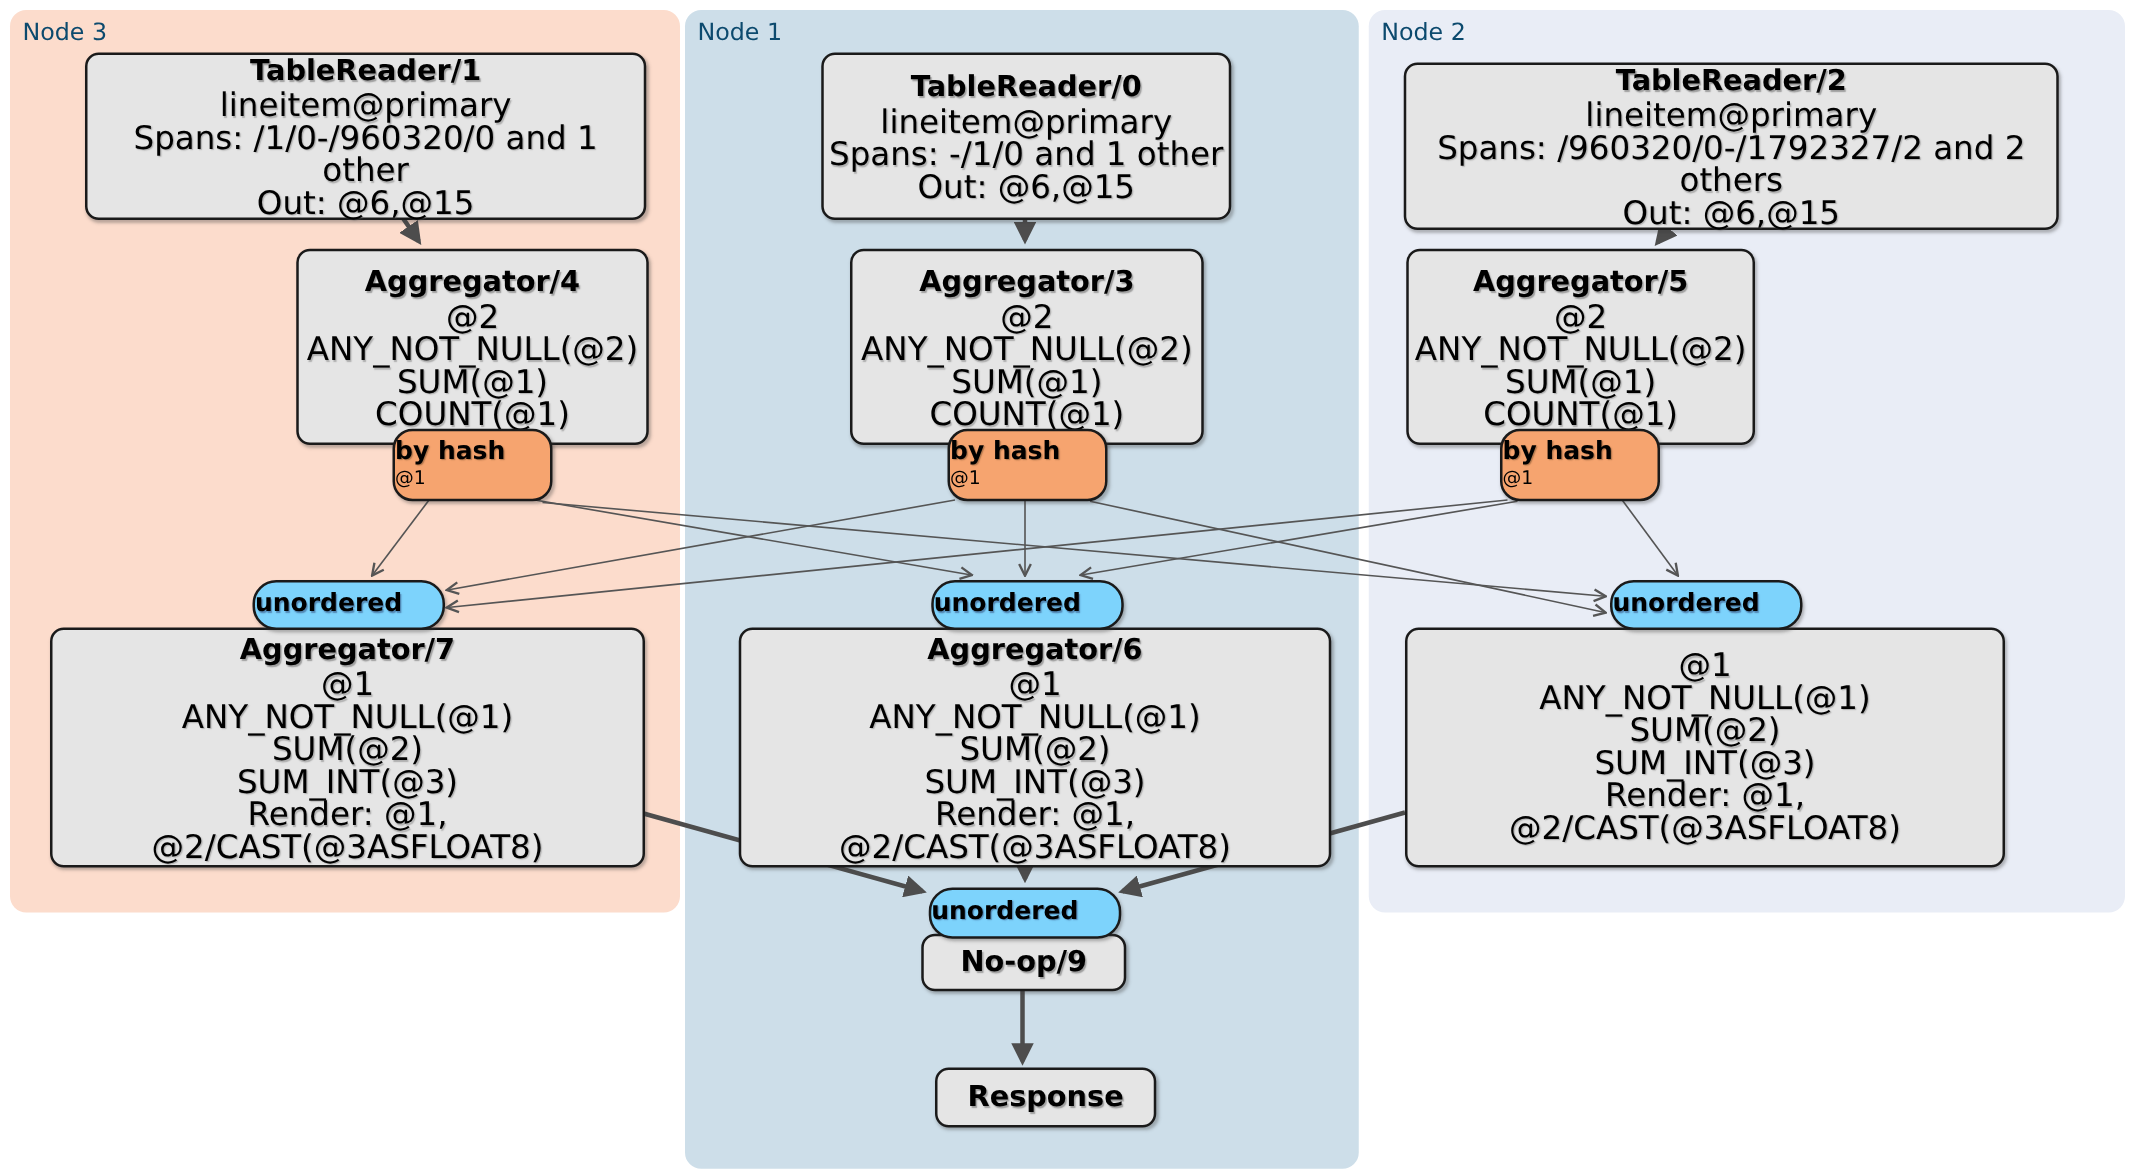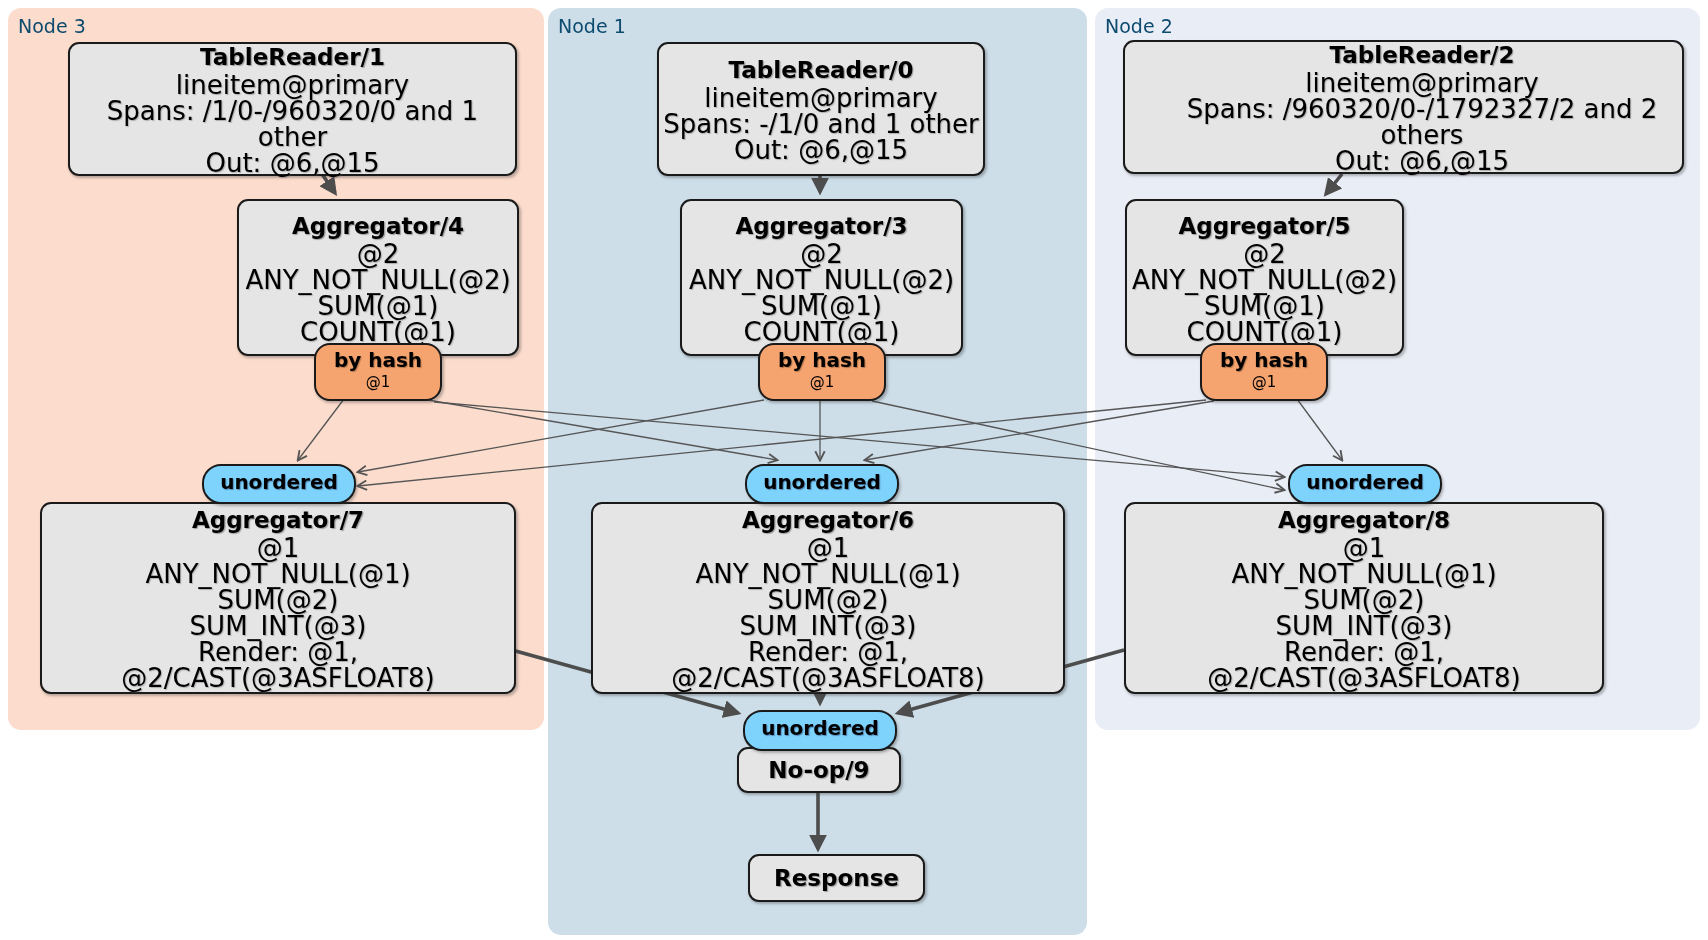--- a/index.html
+++ b/index.html
@@ -11,21 +11,21 @@
   .panel-label{position:absolute;left:10px;top:7px;font-size:19px;color:#0c4a6e;}
   .edges{position:absolute;left:0;top:0;z-index:2;}
   .pbox{
     position:absolute;background:#e5e5e5;border:2px solid #1a1a1a;border-radius:11px;
     box-shadow:1.5px 2px 2.5px rgba(60,60,60,.35);
     display:flex;flex-direction:column;justify-content:center;text-align:center;z-index:3;
   }
   .pbox .title{font-size:23px;font-weight:bold;line-height:30px;text-shadow:1.2px 1.4px 1px rgba(70,70,70,.45);}
   .pbox .line{font-size:26px;line-height:26px;text-shadow:1px 1.2px 1px rgba(90,90,90,.40);}
   .router{
-    position:absolute;border:2px solid #1a1a1a;text-align:center;z-index:4;
+    position:absolute;border:2px solid #1a1a1a;z-index:4;
     box-shadow:1.5px 2px 2.5px rgba(60,60,60,.35);
   }
   .byhash{background:#f6a46f;border-radius:16px;}
   .byhash .bh-label{font-size:20px;font-weight:bold;line-height:26px;margin-top:2px;text-shadow:1px 1.2px 1px rgba(90,60,30,.45);}
   .byhash .bh-sub{font-size:15px;line-height:18px;}
   .unordered{
     background:#7dd3fc;border-radius:19px;font-size:20px;font-weight:bold;
     line-height:33px;text-shadow:1px 1.2px 1px rgba(40,60,110,.5);
   }
 </style>
@@ -84,21 +84,21 @@
     <div class="line">Out: @6,@15</div>
   </div>
 
   <div class="pbox" style="left:657px;top:42px;width:324px;height:130px;">
     <div class="title">TableReader/0</div>
     <div class="line">lineitem@primary</div>
     <div class="line">Spans: -/1/0 and 1 other</div>
     <div class="line">Out: @6,@15</div>
   </div>
 
-  <div class="pbox" style="left:1123px;top:40px;width:520px;height:130px;padding-left:37px;">
+  <div class="pbox" style="left:1123px;top:50px;width:520px;height:130px;">
     <div class="title">TableReader/2</div>
     <div class="line">lineitem@primary</div>
     <div class="line">Spans: /960320/0-/1792327/2 and 2 others</div>
     <div class="line">Out: @6,@15</div>
   </div>
 
   <div class="pbox" style="left:237px;top:199px;width:278px;height:153px;">
     <div class="title">Aggregator/4</div>
     <div class="line">@2</div>
     <div class="line">ANY_NOT_NULL(@2)</div>
@@ -157,21 +157,20 @@
   <div class="pbox" style="left:591px;top:502px;width:470px;height:188px;">
     <div class="title">Aggregator/6</div>
     <div class="line">@1</div>
     <div class="line">ANY_NOT_NULL(@1)</div>
     <div class="line">SUM(@2)</div>
     <div class="line">SUM_INT(@3)</div>
     <div class="line">Render: @1, @2/CAST(@3ASFLOAT8)</div>
   </div>
 
   <div class="pbox" style="left:1124px;top:502px;width:476px;height:188px;">
-    <div class="title">Aggregator/8</div>
     <div class="line">@1</div>
     <div class="line">ANY_NOT_NULL(@1)</div>
     <div class="line">SUM(@2)</div>
     <div class="line">SUM_INT(@3)</div>
     <div class="line">Render: @1, @2/CAST(@3ASFLOAT8)</div>
   </div>
 
   <div class="router unordered" style="left:743px;top:710px;width:150px;height:37px;">
     <span>unordered</span>
   </div>

